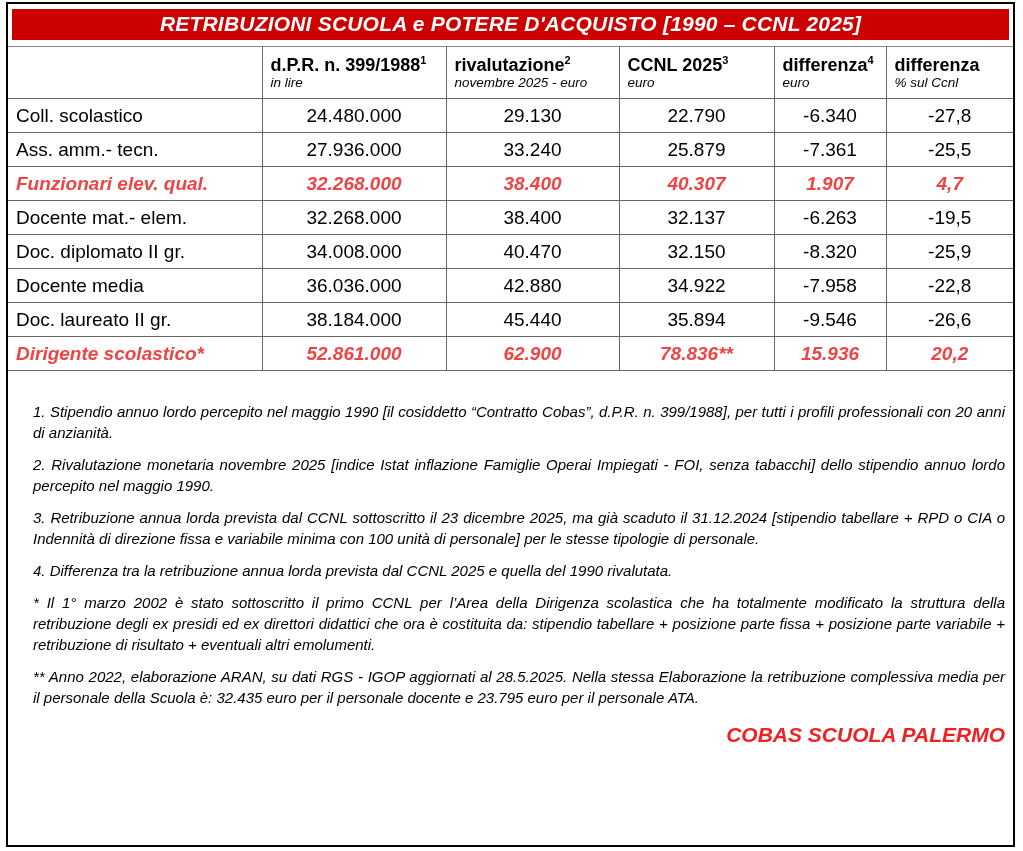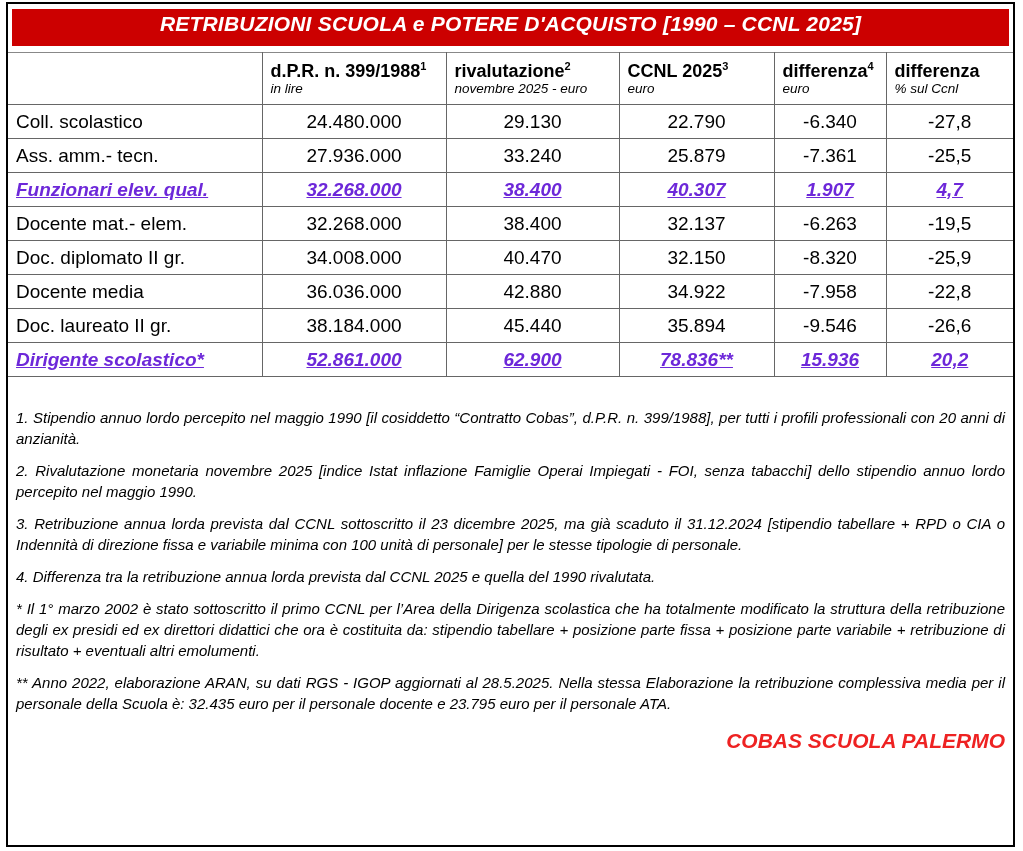--- a/index.html
+++ b/index.html
@@ -17,21 +17,21 @@
     top: 2px;
     width: 1009px;
     height: 845px;
     border: 2px solid #000000;
     box-sizing: border-box;
     background: #ffffff;
     overflow: hidden;
   }
   .title-bar {
     margin: 5px 4px 6px 4px;
-    height: 37px;
+    height: 31px;
     background: #CC0000;
     color: #ffffff;
     font-weight: bold;
     font-style: italic;
     font-size: 21px;
     line-height: 29px;
     text-align: center;
     letter-spacing: 0.2px;
   }
   table.salary {
@@ -79,34 +79,33 @@
     vertical-align: middle;
   }
   td.label {
     text-align: left;
     padding-left: 8px;
   }
   td.num {
     text-align: center;
   }
   tr.highlight td {
-    color: #6d28d9;
-    font-weight: bold;
-    font-style: italic;
-    text-decoration: underline;
+    color: #ef4444;
+    font-weight: bold;
+    font-style: italic;
   }
   .footnotes {
     padding: 30px 8px 0 8px;
     font-style: italic;
     font-size: 15px;
     line-height: 21px;
     text-align: justify;
   }
   .footnotes p {
-    margin: 0 0 11px 0;
+    margin: 0 0 11px 17px;
   }
   .credit {
     text-align: right;
     padding-right: 8px;
     color: #EE2222;
     font-weight: bold;
     font-style: italic;
     font-size: 21px;
     margin-top: 15px;
   }

